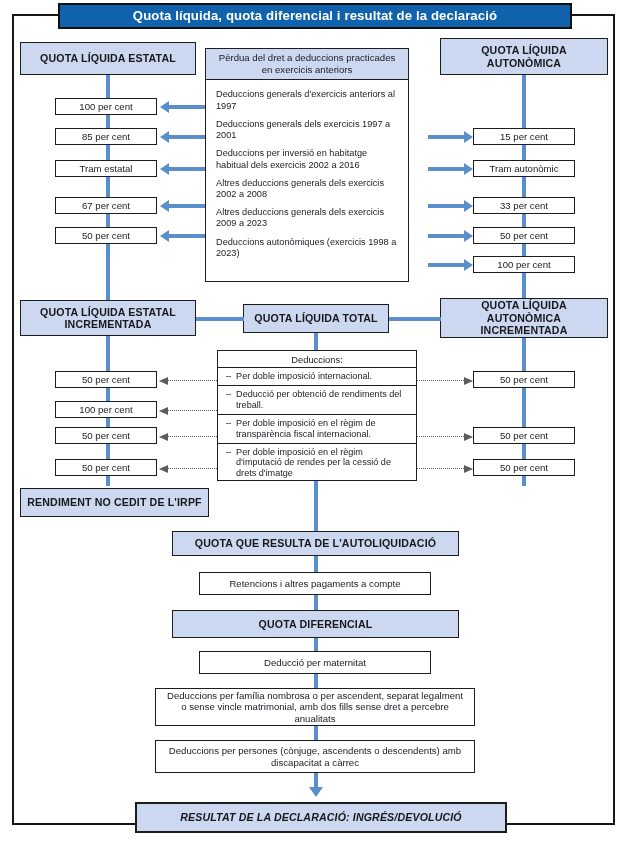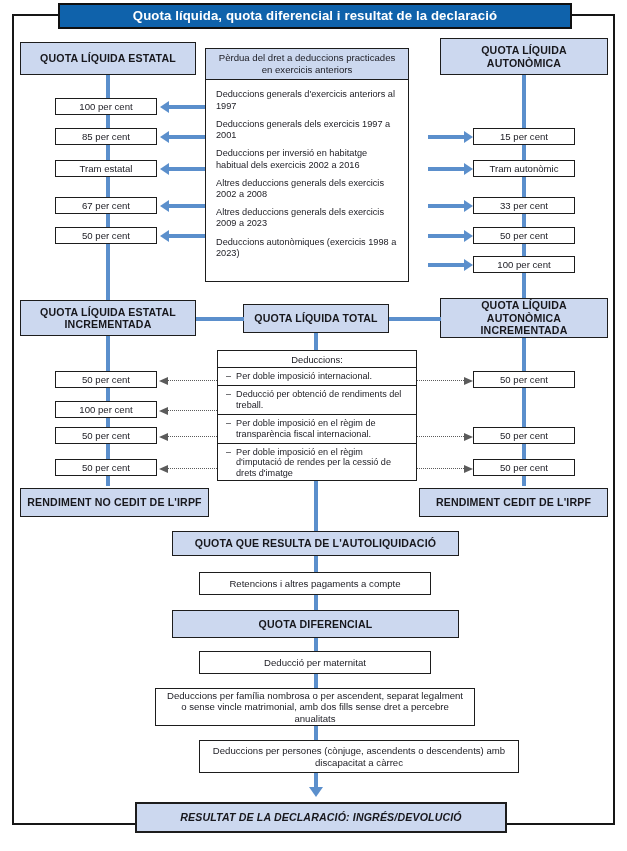--- a/index.html
+++ b/index.html
@@ -251,21 +251,20 @@
       <span class="ded-txt">Per doble imposició en el règim de transparència fiscal internacional.</span>
     </div>
     <div class="ded-row">
       <span class="ded-dash">–</span>
       <span class="ded-txt">Per doble imposició en el règim d'imputació de rendes per la cessió de drets d'imatge</span>
     </div>
   </div>
 
   <div class="node box-shaded" style="left:20px; top:488px; width:189px; height:29px;">RENDIMENT NO CEDIT DE L'IRPF</div>
 
-  <div class="node box-shaded" style="left:419px; top:488px; width:189px; height:29px;">RENDIMENT CEDIT DE L'IRPF</div>
 
   <div class="node box-shaded" style="left:172px; top:531px; width:287px; height:25px;">QUOTA QUE RESULTA DE L'AUTOLIQUIDACIÓ</div>
 
   <div class="vline" style="left:314px; top:556px; height:16px;"></div>
 
   <div class="node box-white" style="left:199px; top:572px; width:232px; height:23px;">Retencions i altres pagaments a compte</div>
 
   <div class="vline" style="left:314px; top:595px; height:15px;"></div>
 
   <div class="node box-shaded" style="left:172px; top:610px; width:287px; height:28px;">QUOTA DIFERENCIAL</div>
@@ -273,20 +272,20 @@
   <div class="vline" style="left:314px; top:638px; height:13px;"></div>
 
   <div class="node box-white" style="left:199px; top:651px; width:232px; height:23px;">Deducció per maternitat</div>
 
   <div class="vline" style="left:314px; top:674px; height:14px;"></div>
 
   <div class="node box-white" style="left:155px; top:688px; width:320px; height:38px; padding:0 8px;">Deduccions per família nombrosa o per ascendent, separat legalment o sense vincle matrimonial, amb dos fills sense dret a percebre anualitats</div>
 
   <div class="vline" style="left:314px; top:726px; height:14px;"></div>
 
-  <div class="node box-white" style="left:155px; top:740px; width:320px; height:33px; padding:0 8px;margin-left:44px;">Deduccions per persones (cònjuge, ascendents o descendents) amb discapacitat a càrrec</div>
+  <div class="node box-white" style="left:155px; top:740px; width:320px; height:33px; padding:0 8px;">Deduccions per persones (cònjuge, ascendents o descendents) amb discapacitat a càrrec</div>
 
   <div class="vline" style="left:314px; top:773px; height:15px;"></div>
   <div class="arrow-down" style="left:309px; top:787px;"></div>
 
   <div class="node box-shaded thick" style="left:135px; top:802px; width:372px; height:31px;font-style:italic;">RESULTAT DE LA DECLARACIÓ: INGRÉS/DEVOLUCIÓ</div>
 
 </div>
 
 </body></html>

